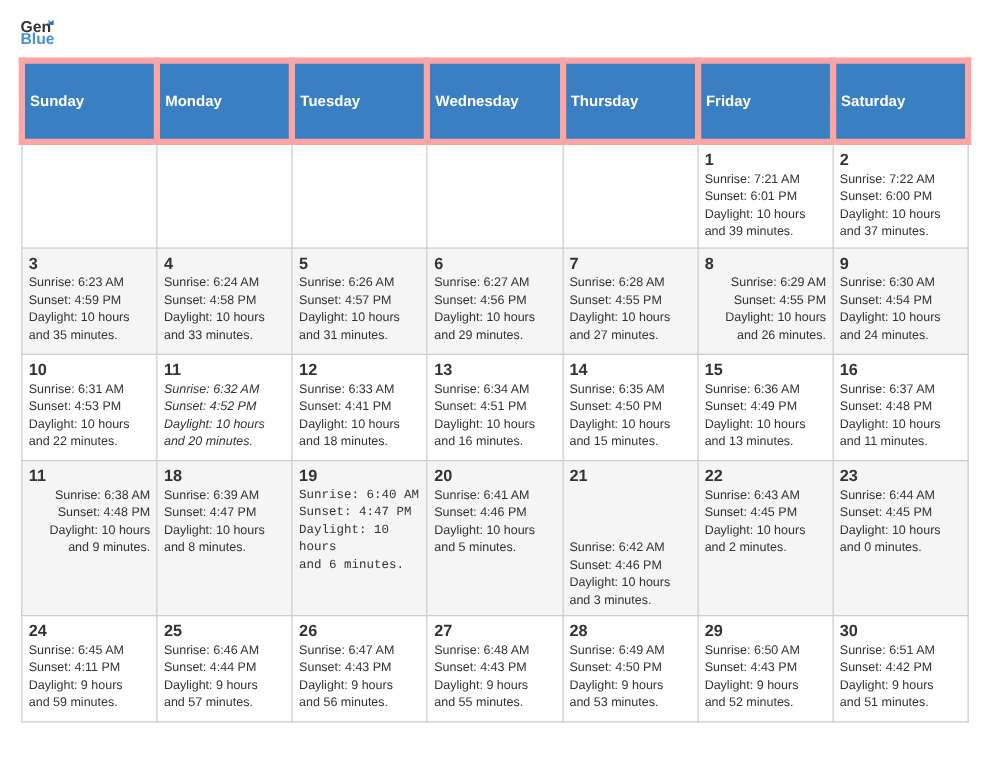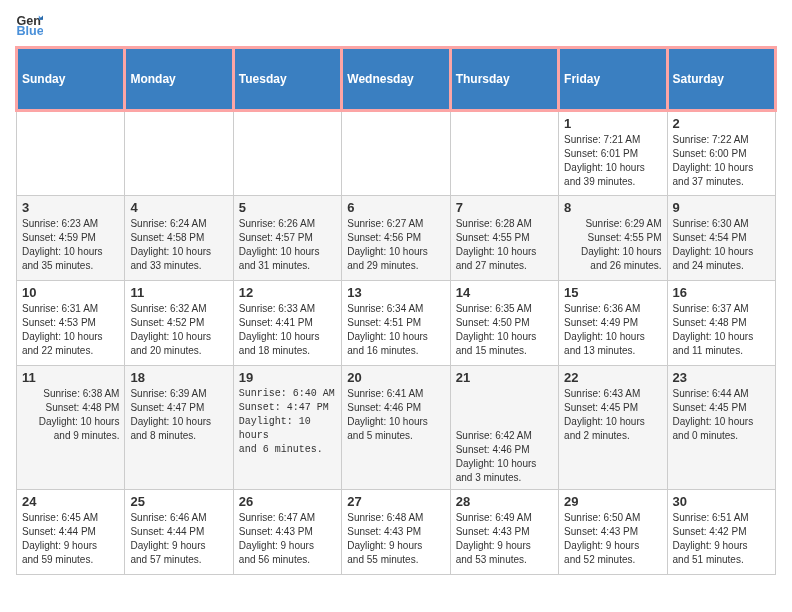--- a/index.html
+++ b/index.html
@@ -52,21 +52,21 @@
       border-collapse: collapse;
       table-layout: fixed;
     }
     thead tr th {
       background-color: #3a7fc1;
       color: #fff;
       font-size: 12px;
       font-weight: bold;
       padding: 23px 4px;
       text-align: left;
-      border: 3px solid #fca5a5;
+      border: 5px solid #fca5a5;
     }
     tbody tr td {
       border: 1px solid #ccc;
       vertical-align: top;
       padding: 4px 5px;
       font-size: 10.5px;
       color: #333;
       height: 85px;
       background: #fff;
     }
@@ -201,21 +201,21 @@
       <tr>
         <td>
           <span class="day-number">10</span>
           <div class="day-info" style="white-space: pre-line;">Sunrise: 6:31 AM
 Sunset: 4:53 PM
 Daylight: 10 hours
 and 22 minutes.</div>
         </td>
         <td>
           <span class="day-number">11</span>
-          <div class="day-info" style="white-space: pre-line;">Sunrise: 6:32 AM
+          <div class="day-info" style="white-space: pre-line; font-style: italic;">Sunrise: 6:32 AM
 Sunset: 4:52 PM
 Daylight: 10 hours
 and 20 minutes.</div>
         </td>
         <td>
           <span class="day-number">12</span>
           <div class="day-info" style="white-space: pre-line;">Sunrise: 6:33 AM
 Sunset: 4:41 PM
 Daylight: 10 hours
 and 18 minutes.</div>
@@ -297,21 +297,21 @@
           <div class="day-info" style="white-space: pre-line;">Sunrise: 6:44 AM
 Sunset: 4:45 PM
 Daylight: 10 hours
 and 0 minutes.</div>
         </td>
       </tr>
       <tr>
         <td>
           <span class="day-number">24</span>
           <div class="day-info" style="white-space: pre-line;">Sunrise: 6:45 AM
-Sunset: 4:44 PM
+Sunset: 4:11 PM
 Daylight: 9 hours
 and 59 minutes.</div>
         </td>
         <td>
           <span class="day-number">25</span>
           <div class="day-info" style="white-space: pre-line;">Sunrise: 6:46 AM
 Sunset: 4:44 PM
 Daylight: 9 hours
 and 57 minutes.</div>
         </td>
@@ -325,21 +325,21 @@
         <td>
           <span class="day-number">27</span>
           <div class="day-info" style="white-space: pre-line;">Sunrise: 6:48 AM
 Sunset: 4:43 PM
 Daylight: 9 hours
 and 55 minutes.</div>
         </td>
         <td>
           <span class="day-number">28</span>
           <div class="day-info" style="white-space: pre-line;">Sunrise: 6:49 AM
-Sunset: 4:43 PM
+Sunset: 4:50 PM
 Daylight: 9 hours
 and 53 minutes.</div>
         </td>
         <td>
           <span class="day-number">29</span>
           <div class="day-info" style="white-space: pre-line;">Sunrise: 6:50 AM
 Sunset: 4:43 PM
 Daylight: 9 hours
 and 52 minutes.</div>
         </td>

